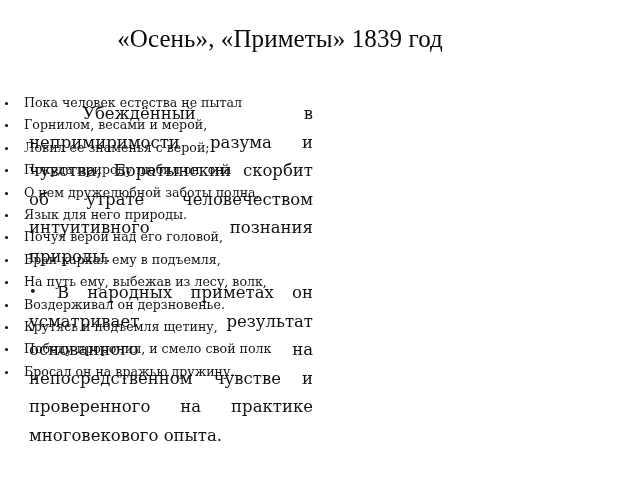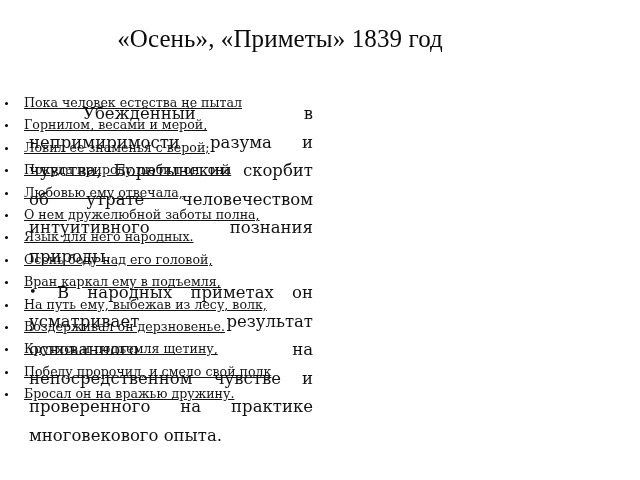--- a/index.html
+++ b/index.html
@@ -122,21 +122,20 @@
     left: 5px;
     top: 10px;
     width: 3px;
     height: 3px;
     background: #000000;
     border-radius: 50%;
   }
 
   .verse-text {
     display: inline;
-    text-decoration: underline;
   }
 </style>
 </head>
 <body>
 
 <div class="slide">
 
   <div class="slide-title">«Осень», «Приметы» 1839 год</div>
 
   <div class="body-area">
@@ -152,24 +151,23 @@
         </div>
       </div>
 
     </div>
 
     <ul class="verse-list">
       <li class="verse-item"><span class="verse-text">Пока человек естества не пытал</span></li>
       <li class="verse-item"><span class="verse-text">Горнилом, весами и мерой,</span></li>
       <li class="verse-item"><span class="verse-text">Ловил ее знаменья с верой;</span></li>
       <li class="verse-item"><span class="verse-text">Покуда природу любил он, она</span></li>
-      <li class="verse-item"><span class="verse-text">Любовью ему отвечала,</span></li>
       <li class="verse-item"><span class="verse-text">О нем дружелюбной заботы полна,</span></li>
-      <li class="verse-item"><span class="verse-text">Язык для него народных.</span></li>
-      <li class="verse-item"><span class="verse-text">Осень беду над его головой,</span></li>
+      <li class="verse-item"><span class="verse-text">Язык для него природы.</span></li>
+      <li class="verse-item"><span class="verse-text">Почуя верой над его головой,</span></li>
       <li class="verse-item"><span class="verse-text">Вран каркал ему в подъемля,</span></li>
       <li class="verse-item"><span class="verse-text">На путь ему, выбежав из лесу, волк,</span></li>
       <li class="verse-item"><span class="verse-text">Воздерживал он дерзновенье.</span></li>
       <li class="verse-item"><span class="verse-text">Крутясь и подъемля щетину,</span></li>
       <li class="verse-item"><span class="verse-text">Победу пророчил, и смело свой полк</span></li>
       <li class="verse-item"><span class="verse-text">Бросал он на вражью дружину.</span></li>
     </ul>
 
   </div>
 </div>

